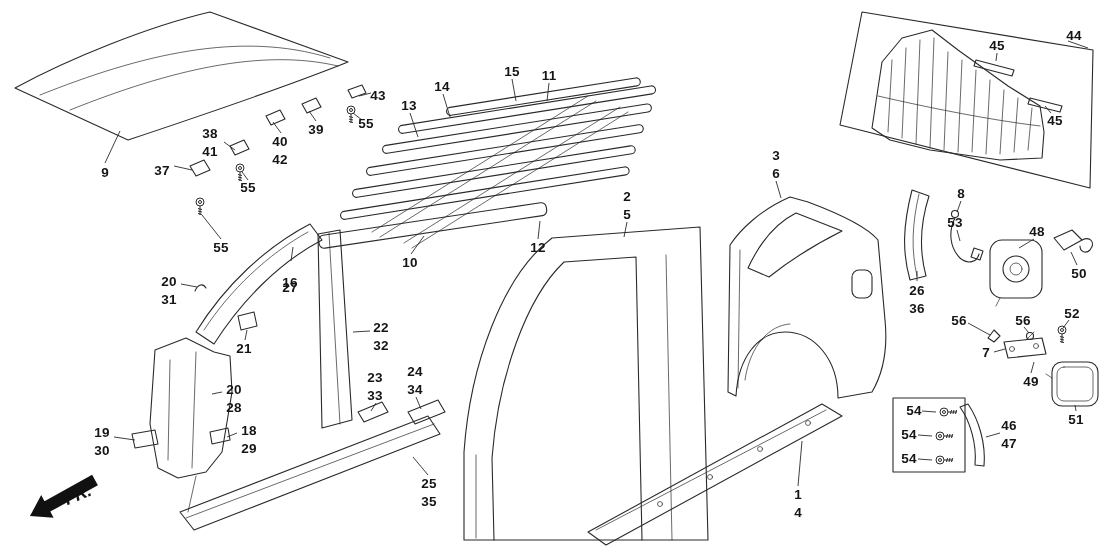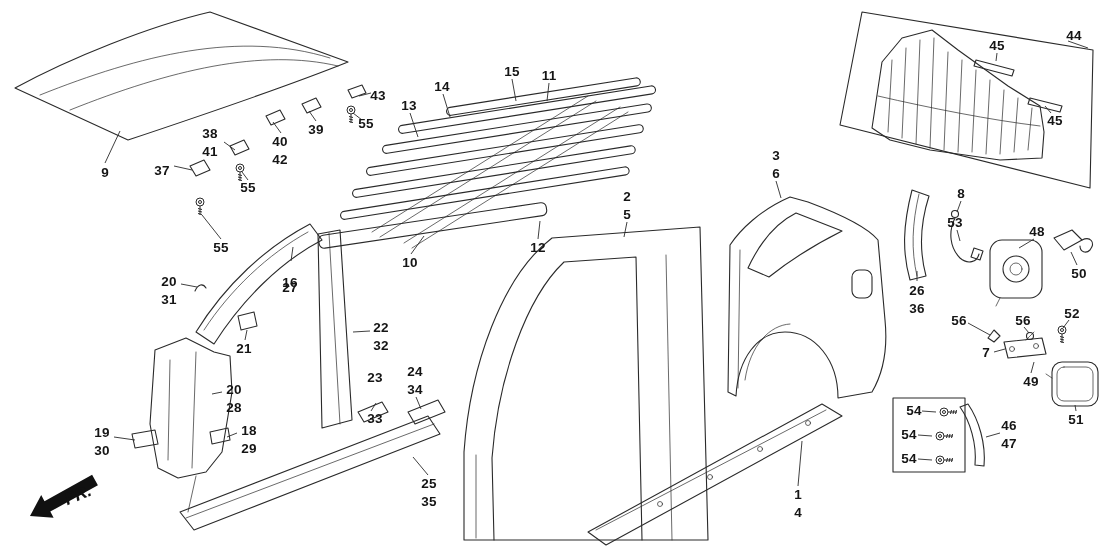--- a/index.html
+++ b/index.html
@@ -227,21 +227,21 @@
       <span class="callout" style="left: 538px; top: 247px;">12</span>
       <span class="callout" style="left: 410px; top: 262px;">10</span>
       <span class="callout" style="left: 290px; top: 282px;">16</span>
       <span class="callout" style="left: 290px; top: 287px;">27</span>
       <span class="callout" style="left: 169px; top: 281px;">20</span>
       <span class="callout" style="left: 169px; top: 299px;">31</span>
       <span class="callout" style="left: 244px; top: 348px;">21</span>
       <span class="callout" style="left: 381px; top: 327px;">22</span>
       <span class="callout" style="left: 381px; top: 345px;">32</span>
       <span class="callout" style="left: 375px; top: 377px;">23</span>
-      <span class="callout" style="left: 375px; top: 418px;">33</span>
+      <span class="callout" style="left: 375px; top: 395px;">33</span>
       <span class="callout" style="left: 415px; top: 371px;">24</span>
       <span class="callout" style="left: 415px; top: 389px;">34</span>
       <span class="callout" style="left: 234px; top: 389px;">20</span>
       <span class="callout" style="left: 234px; top: 407px;">28</span>
       <span class="callout" style="left: 249px; top: 430px;">18</span>
       <span class="callout" style="left: 249px; top: 448px;">29</span>
       <span class="callout" style="left: 102px; top: 432px;">19</span>
       <span class="callout" style="left: 102px; top: 450px;">30</span>
       <span class="callout" style="left: 429px; top: 483px;">25</span>
       <span class="callout" style="left: 429px; top: 501px; text-align: center;">35</span>

